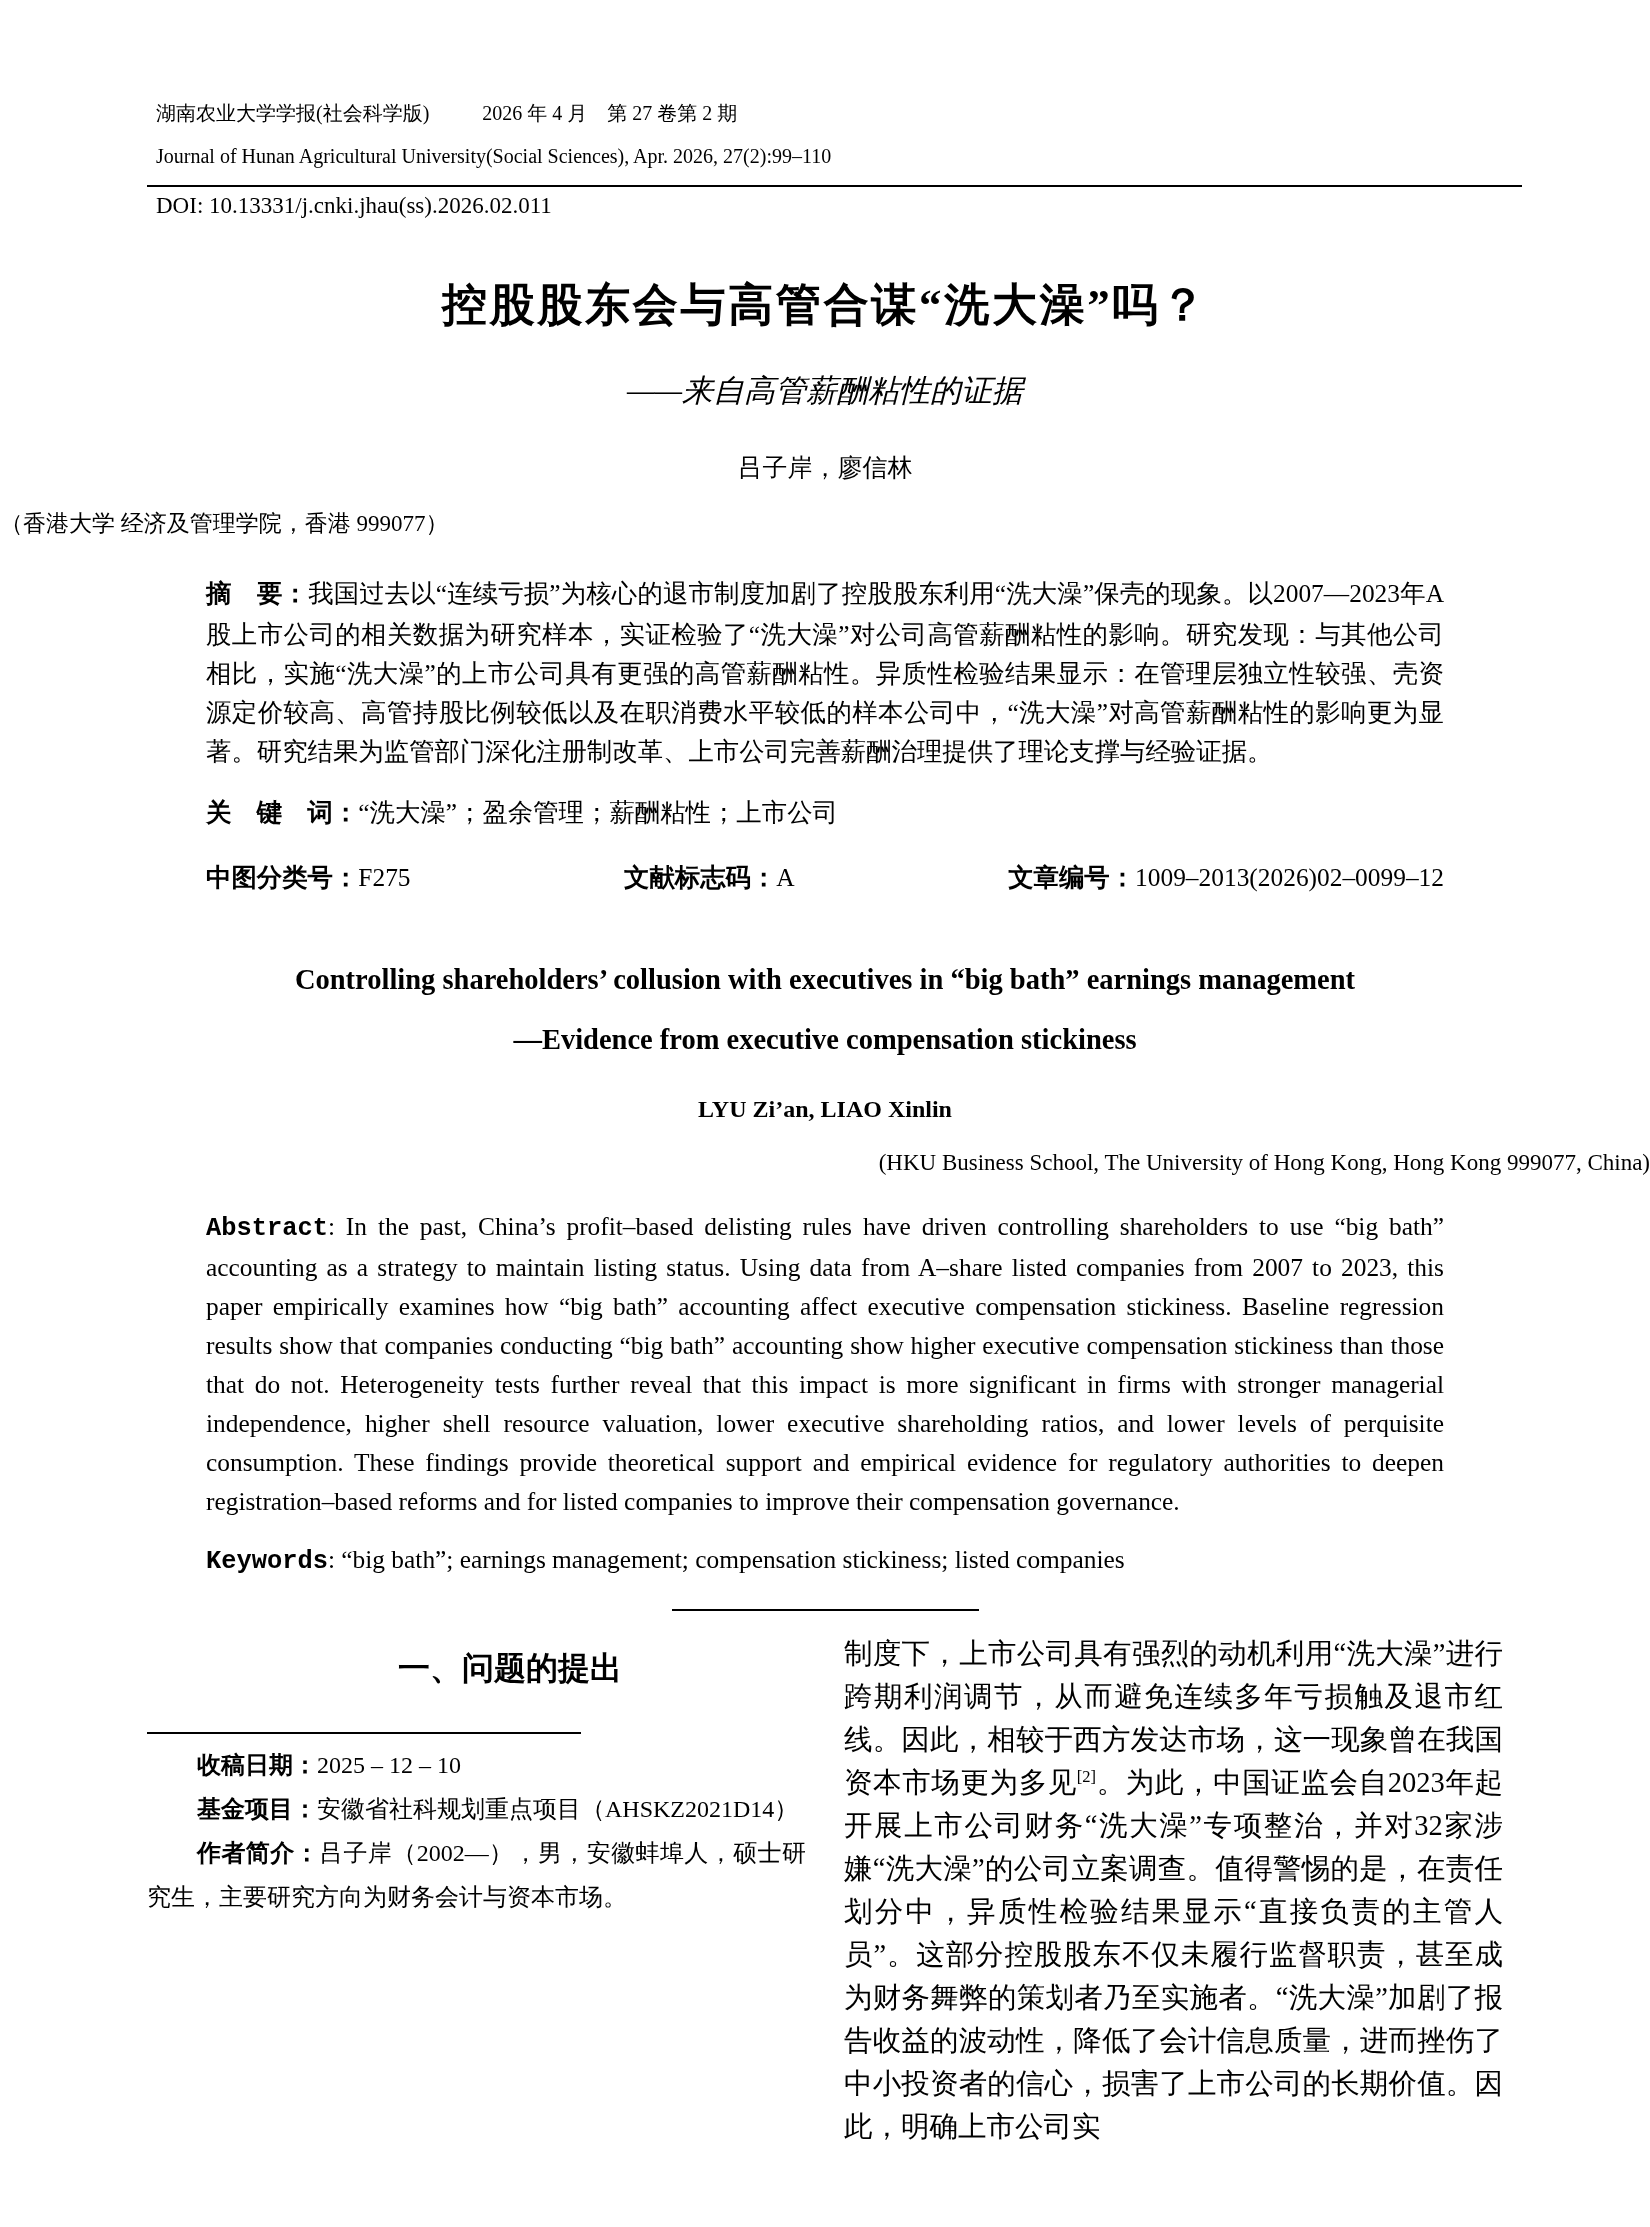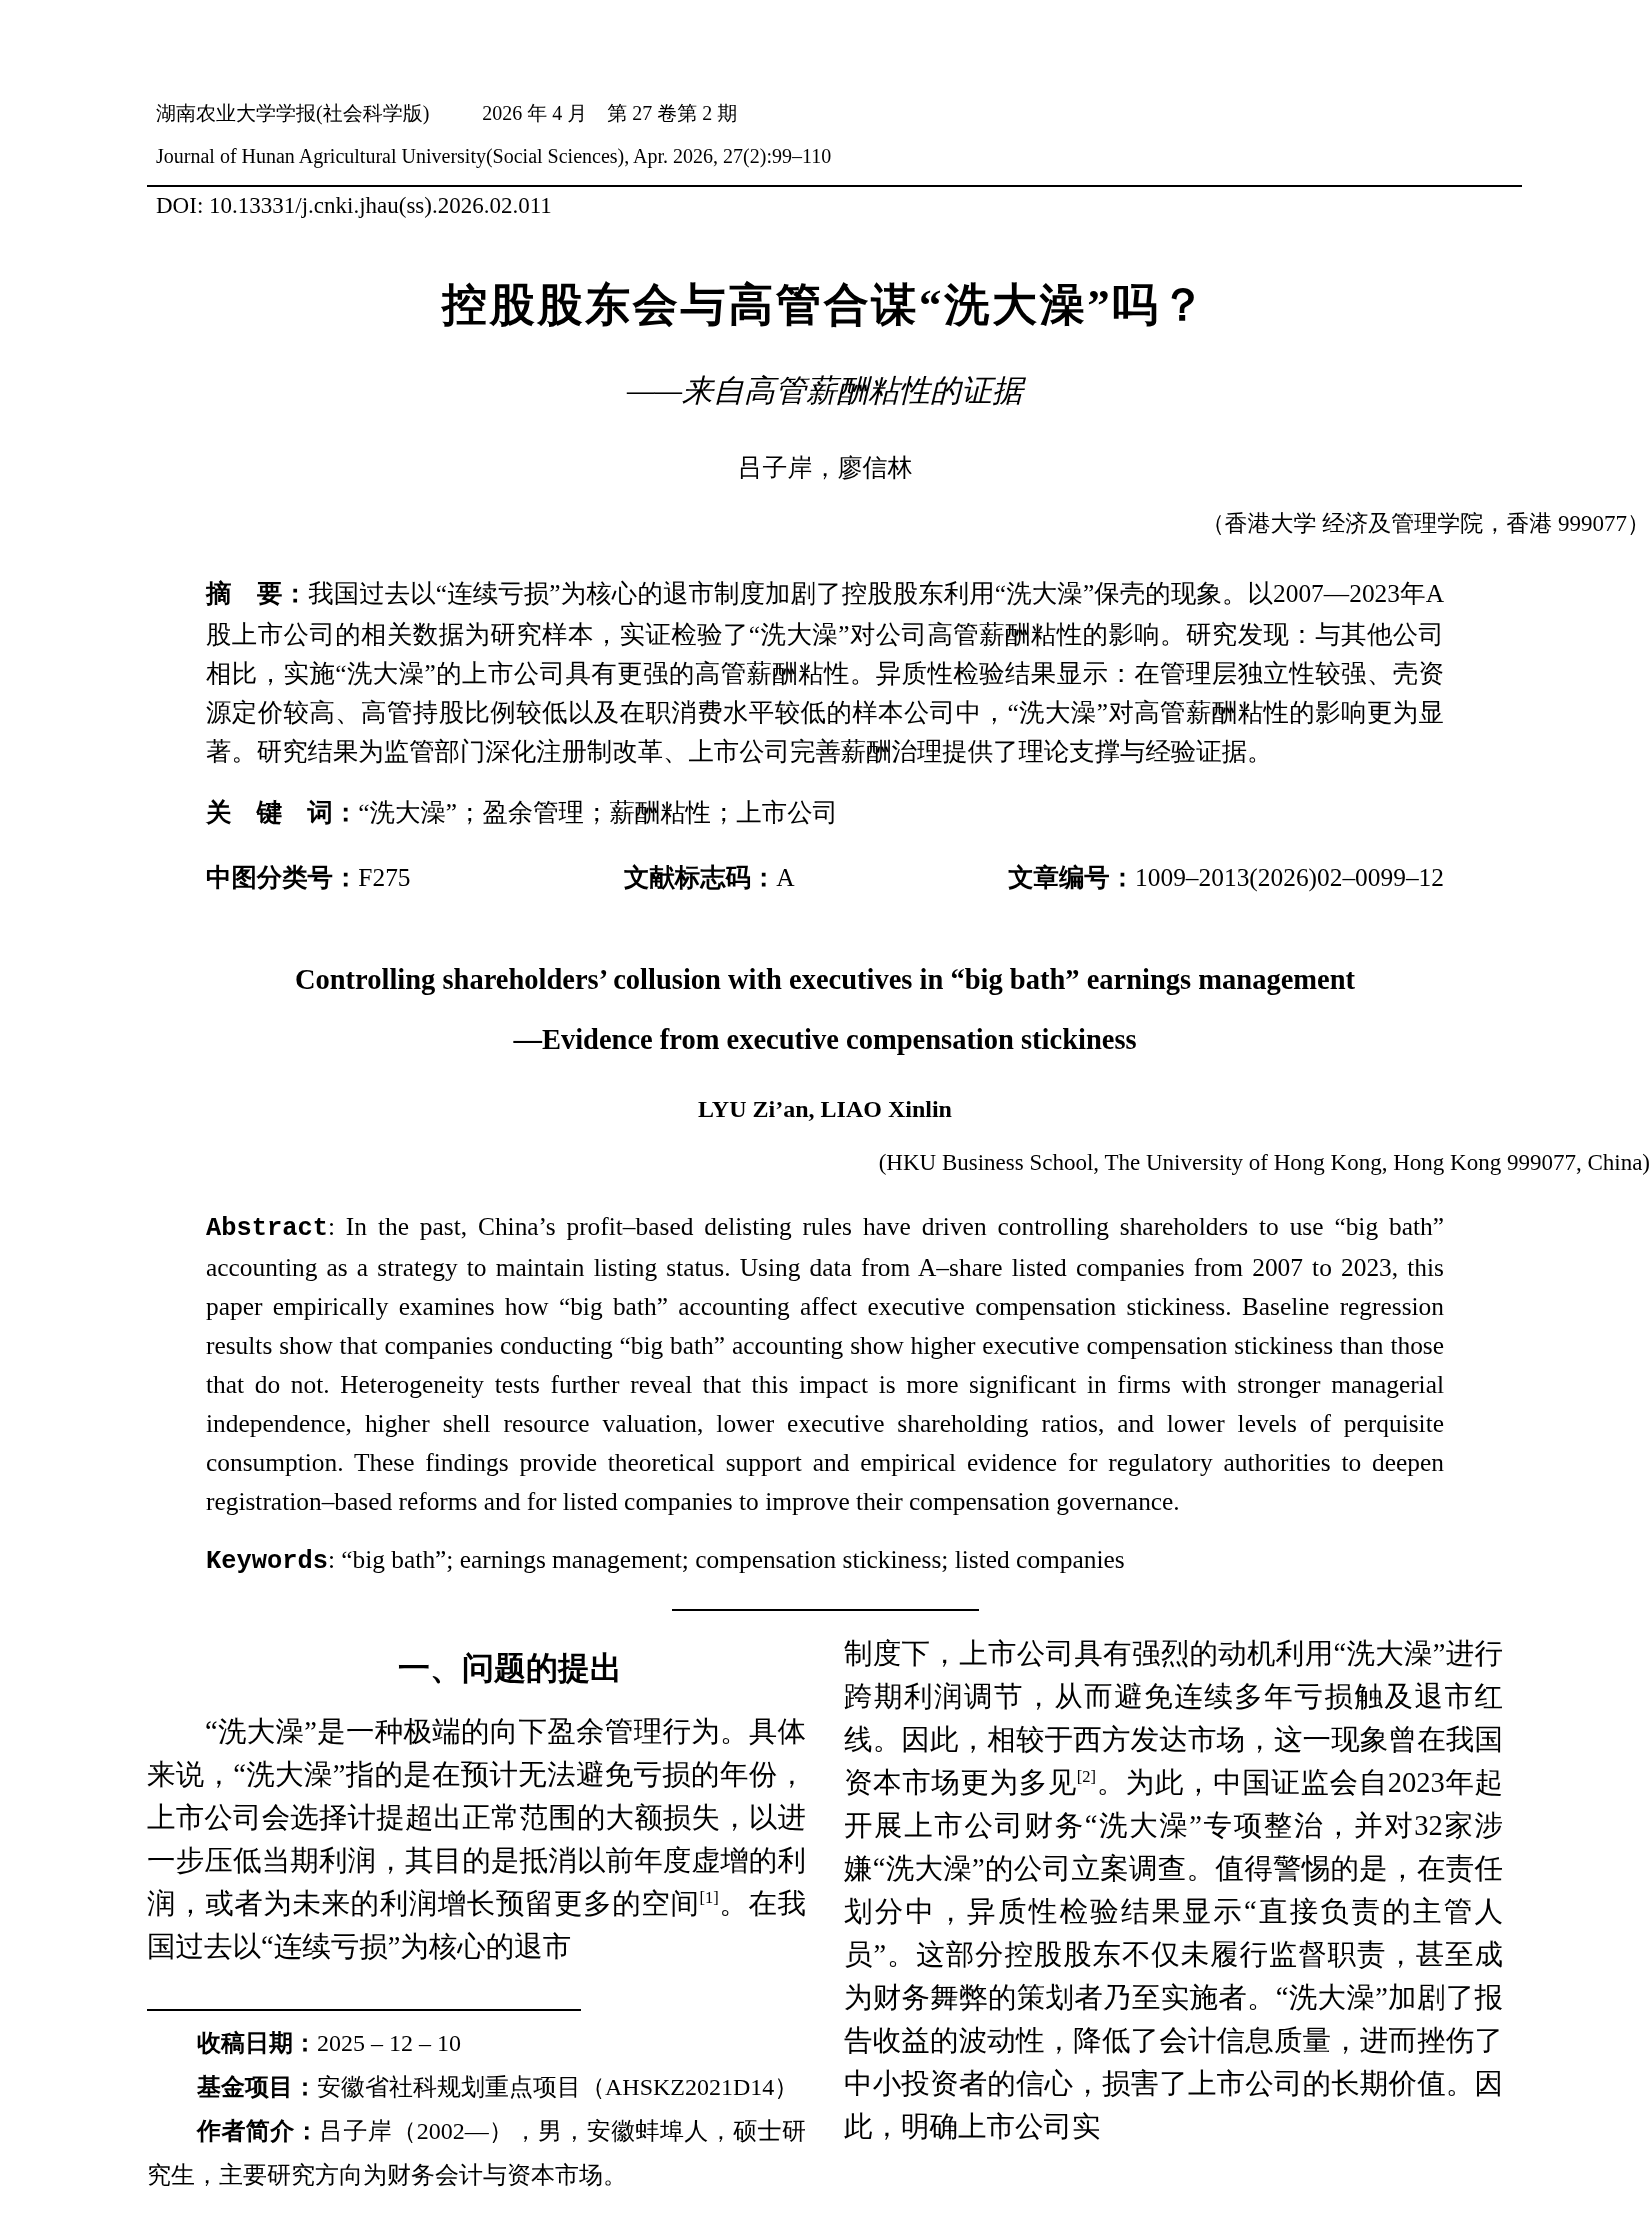--- a/index.html
+++ b/index.html
@@ -13,21 +13,21 @@
   
   .hdr-cn{margin:100px 147px 0 156px;display:flex;gap:53px;font-size:20px;line-height:27px;white-space:nowrap}
   .hdr-en{margin:16px 147px 0 156px;font-size:20px;line-height:27px;white-space:nowrap}
   .rule-top{border-top:2.7px solid #000;margin:15px 128px 0 147px;height:0}
   .doi-line{margin:6px 147px 0 156px;font-size:23px;line-height:26px}
 
   
   .title-cn{margin:59px 134px 0;text-align:center;font-size:45px;line-height:55px;font-weight:700;letter-spacing:2.7px}
   .subtitle-cn{margin-top:39px;text-align:center;font-size:31px;line-height:38px;font-style:italic}
   .authors-cn{margin-top:42px;text-align:center;font-size:25px;line-height:31px}
-  .affil-cn{margin-top:27px;text-align:right;font-size:23px;line-height:28.5px}
+  .affil-cn{margin-top:27px;text-align:left;font-size:23px;line-height:28.5px}
 
   
   .front{margin:0 206px}
   .abs-cn{margin:35px 0 0;font-size:25.4px;line-height:39px;text-align:justify}
   .kw-cn{margin:22px 0 0;font-size:25.4px;line-height:39px;text-align:justify}
   .meta-row{margin:25px 0 0;font-size:25.4px;line-height:36px;display:flex;justify-content:space-between;white-space:nowrap}
   .hei{font-family:Liberation Mono, monospace;font-weight:700}
 
   
   .en-title{margin:52px 116px 0;text-align:center;font-size:28.5px;line-height:60px;font-weight:700}
@@ -92,21 +92,20 @@
 
   <p class="abs-en"><span class="hei">Abstract</span><span>: In the past, China’s profit–based delisting rules have driven controlling shareholders to use “big bath” accounting as a strategy to maintain listing status. Using data from A–share listed companies from 2007 to 2023, this paper empirically examines how “big bath” accounting affect executive compensation stickiness. Baseline regression results show that companies conducting “big bath” accounting show higher executive compensation stickiness than those that do not. Heterogeneity tests further reveal that this impact is more significant in firms with stronger managerial independence, higher shell resource valuation, lower executive shareholding ratios, and lower levels of perquisite consumption. These findings provide theoretical support and empirical evidence for regulatory authorities to deepen registration–based reforms and for listed companies to improve their compensation governance.</span></p>
 
   <p class="kw-en"><span class="hei">Keywords</span><span>: “big bath”; earnings management; compensation stickiness; listed companies</span></p>
 
   <div class="sep"></div>
 
   <div class="columns">
     <div class="col">
       <div class="section-h">一、问题的提出</div>
-      <p class="para-first"><span>“洗大澡”是一种极端的向下盈余管理行为。具体来说，“洗大澡”指的是在预计无法避免亏损的年份，上市公司会选择计提超出正常范围的大额损失，以进一步压低当期利润，其目的是抵消以前年度虚增的利润，或者为未来的利润增长预留更多的空间</span><sup>[1]</sup><span>。在我国过去以“连续亏损”为核心的退市</span></p>
 
       <div class="footnote">
         <div class="fn-rule"></div>
         <p><span class="hei">收稿日期：</span><span>2025 – 12 – 10</span></p>
         <p><span class="hei">基金项目：</span><span>安徽省社科规划重点项目（AHSKZ2021D14）</span></p>
         <p><span class="hei">作者简介：</span><span>吕子岸（2002—），男，安徽蚌埠人，硕士研究生，主要研究方向为财务会计与资本市场。</span></p>
       </div>
     </div>
 
     <div class="col">

